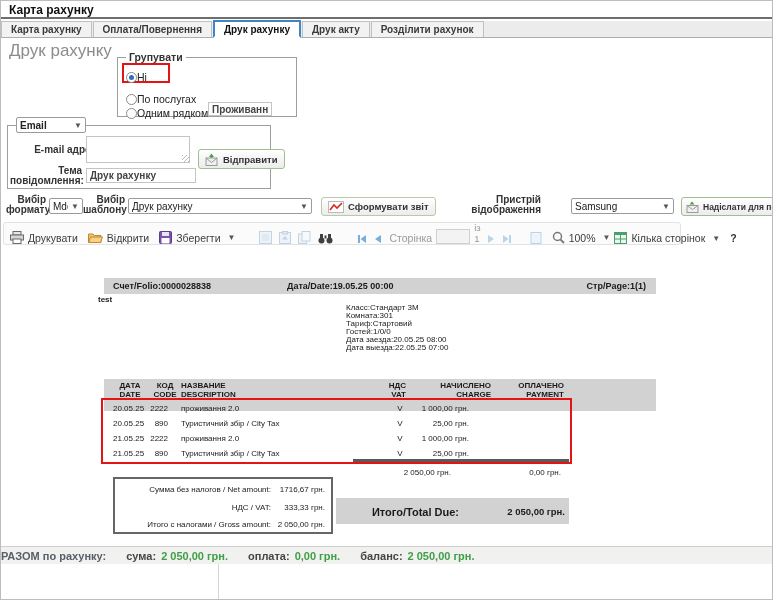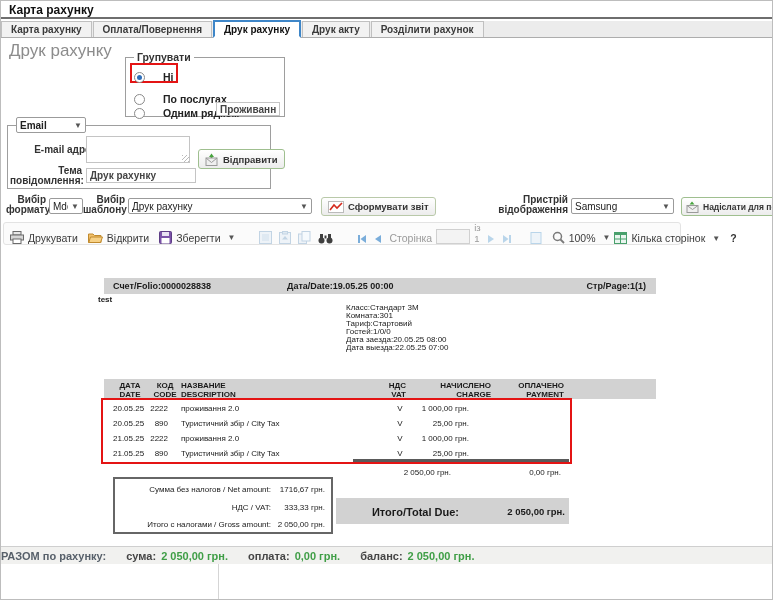--- a/index.html
+++ b/index.html
@@ -14,21 +14,21 @@
   .tab { height:16px; background:#f2f2f2; border:1px solid #c0c0c0; border-bottom:none; font-size:10px; font-weight:bold; color:#3a3a3a; padding:2px 9px 0 9px; margin-right:1px; white-space:nowrap; cursor:default; }
   .tab.active { background:#fff; border:2px solid #3e86c8; border-bottom:2px solid #fff; height:18px; margin-bottom:-1px; color:#111; }
 
   .page-heading { left:8px; top:40px; font-size:17px; color:#8c8c8c; }
 
   
   .fbox { border:1px solid #9e9e9e; background:#fff; }
   .flegend { position:absolute; top:-7px; left:8px; background:#fff; padding:0 3px; font-size:10.5px; font-weight:bold; color:#333; white-space:nowrap; }
   .radio { width:11px; height:11px; border:1px solid #8a8a8a; border-radius:50%; background:#fff; display:inline-block; position:relative; vertical-align:-2px; }
   .radio.sel::after { content:""; position:absolute; left:2px; top:2px; width:5px; height:5px; border-radius:50%; background:#2f6fba; }
-  .rlabel { font-size:10.5px; font-weight:bold; color:#222; margin-left:18px; }
+  .rlabel { font-size:10.5px; font-weight:normal; color:#222; margin-left:0; }
   .checkbox { width:13px; height:13px; background:#4285c8; border:1px solid #2d6db5; border-radius:2px; color:#fff; font-size:10px; font-weight:bold; line-height:11px; text-align:center; display:inline-block; vertical-align:-3px; }
   .hl-red { border:2px solid #e41414; }
 
   input, textarea { font-family:"Liberation Sans", sans-serif; border:1px solid #c4c4c4; background:#fff; font-size:10px; color:#333; padding:1px 3px; }
   .boldval { font-weight:bold; color:#444; }
   .ta-wrap { position:absolute; }
   .ta-corner { position:absolute; right:1px; bottom:1px; width:7px; height:7px;
     background:repeating-linear-gradient(135deg,#bbb 0 1px,transparent 1px 3px); }
 
   .sel-box { border:1px solid #9b9b9b; background:#fff; border-radius:2px; font-size:10px; color:#222; display:flex; align-items:center; padding:0 3px; height:16px; }
@@ -70,21 +70,21 @@
   <div class="abs tabbar">
     <div class="tab">Карта рахунку</div>
     <div class="tab">Оплата/Повернення</div>
     <div class="tab active">Друк рахунку</div>
     <div class="tab">Друк акту</div>
     <div class="tab">Розділити рахунок</div>
   </div>
 
   <div class="abs page-heading">Друк рахунку</div>
 
-  <div class="abs fbox" style="left:124px; top:56px; width:160px; height:60px;">
+  <div class="abs fbox" style="left:116px; top:56px; width:180px; height:60px;">
     <span class="flegend">Групувати</span>
     <div class="abs hl-red" style="left:4px; top:5px; width:48px; height:20px; padding:2px 2px;">
       <span class="radio sel"></span><span class="rlabel">Ні</span>
     </div>
     <div class="abs" style="left:8px; top:31px;">
       <span class="radio"></span><span class="rlabel">По послугах</span>
     </div>
     <div class="abs" style="left:8px; top:45px;">
       <span class="radio"></span><span class="rlabel">Одним рядком</span>
     </div>
@@ -125,21 +125,21 @@
     <span class="txt" style="font-weight:normal;">Друк рахунку</span>
       <span class="chev">▼</span>
   </div>
   <div class="btn abs gray" style="left:320px; top:196px; height:19px;">
     <svg width="16" height="12" viewBox="0 0 16 12">
         <rect x="0.5" y="0.5" width="15" height="11" fill="#fff" stroke="#bbb"></rect>
         <polyline points="2,9 6,4 9,7 14,2" fill="none" stroke="#d42a1e" stroke-width="1.6"></polyline>
       </svg>
     <span>Сформувати звіт</span>
   </div>
-  <div class="abs lbl2" style="left:487px; top:194px; width:80px;">Пристрій відображення</div>
+  <div class="abs lbl2" style="left:460px; top:194px; width:80px;">Пристрій відображення</div>
   <div class="sel-box abs" style="left:570px; top:197px; width:103px;">
     <span class="txt" style="font-weight:normal;">Samsung</span>
       <span class="chev">▼</span>
   </div>
   <div class="btn abs" style="left:680px; top:196px; height:19px; font-size:8.5px; padding:0 4px;">
     <svg width="13" height="12" viewBox="0 0 13 12">
         <polygon points="3.5,3.5 8.5,3.5 6,0.5" fill="#46a33c"></polygon>
         <rect x="1" y="4.5" width="11" height="7" fill="#efefef" stroke="#9a9a9a"></rect>
         <path d="M1 4.5 L6.5 8.5 L12 4.5" fill="none" stroke="#9a9a9a"></path>
       </svg>
@@ -266,21 +266,21 @@
 
     <div class="abs" style="left:345px; top:303px; line-height:8px;">
       <div>Класс:Стандарт 3М</div>
       <div>Комната:301</div>
       <div>Тариф:Стартовий</div>
       <div>Гостей:1/0/0</div>
       <div>Дата заезда:20.05.25 08:00</div>
       <div>Дата выезда:22.05.25 07:00</div>
     </div>
 
-    <div class="abs gbar" style="left:103px; top:378px; width:552px; height:20px;">
+    <div class="abs gbar" style="left:103px; top:378px; width:552px; height:32px;">
       <span class="cell hcell c" style="left:4px; top:2px; width:44px;"><span>ДАТА</span><br><span>DATE</span></span>
       <span class="cell hcell c" style="left:48px; top:2px; width:26px;"><span>КОД</span><br><span>CODE</span></span>
       <span class="cell hcell" style="left:77px; top:2px;"><span>НАЗВАНИЕ</span><br><span>DESCRIPTION</span></span>
       <span class="cell hcell r" style="left:276px; top:2px; width:26px;"><span>НДС</span><br><span>VAT</span></span>
       <span class="cell hcell r" style="left:297px; top:2px; width:90px;"><span>НАЧИСЛЕНО</span><br><span>CHARGE</span></span>
       <span class="cell hcell r" style="left:380px; top:2px; width:80px;"><span>ОПЛАЧЕНО</span><br><span>PAYMENT</span></span>
     </div>
 
     <div class="abs hl-red" style="left:100px; top:397px; width:471px; height:66px;"></div>
 

